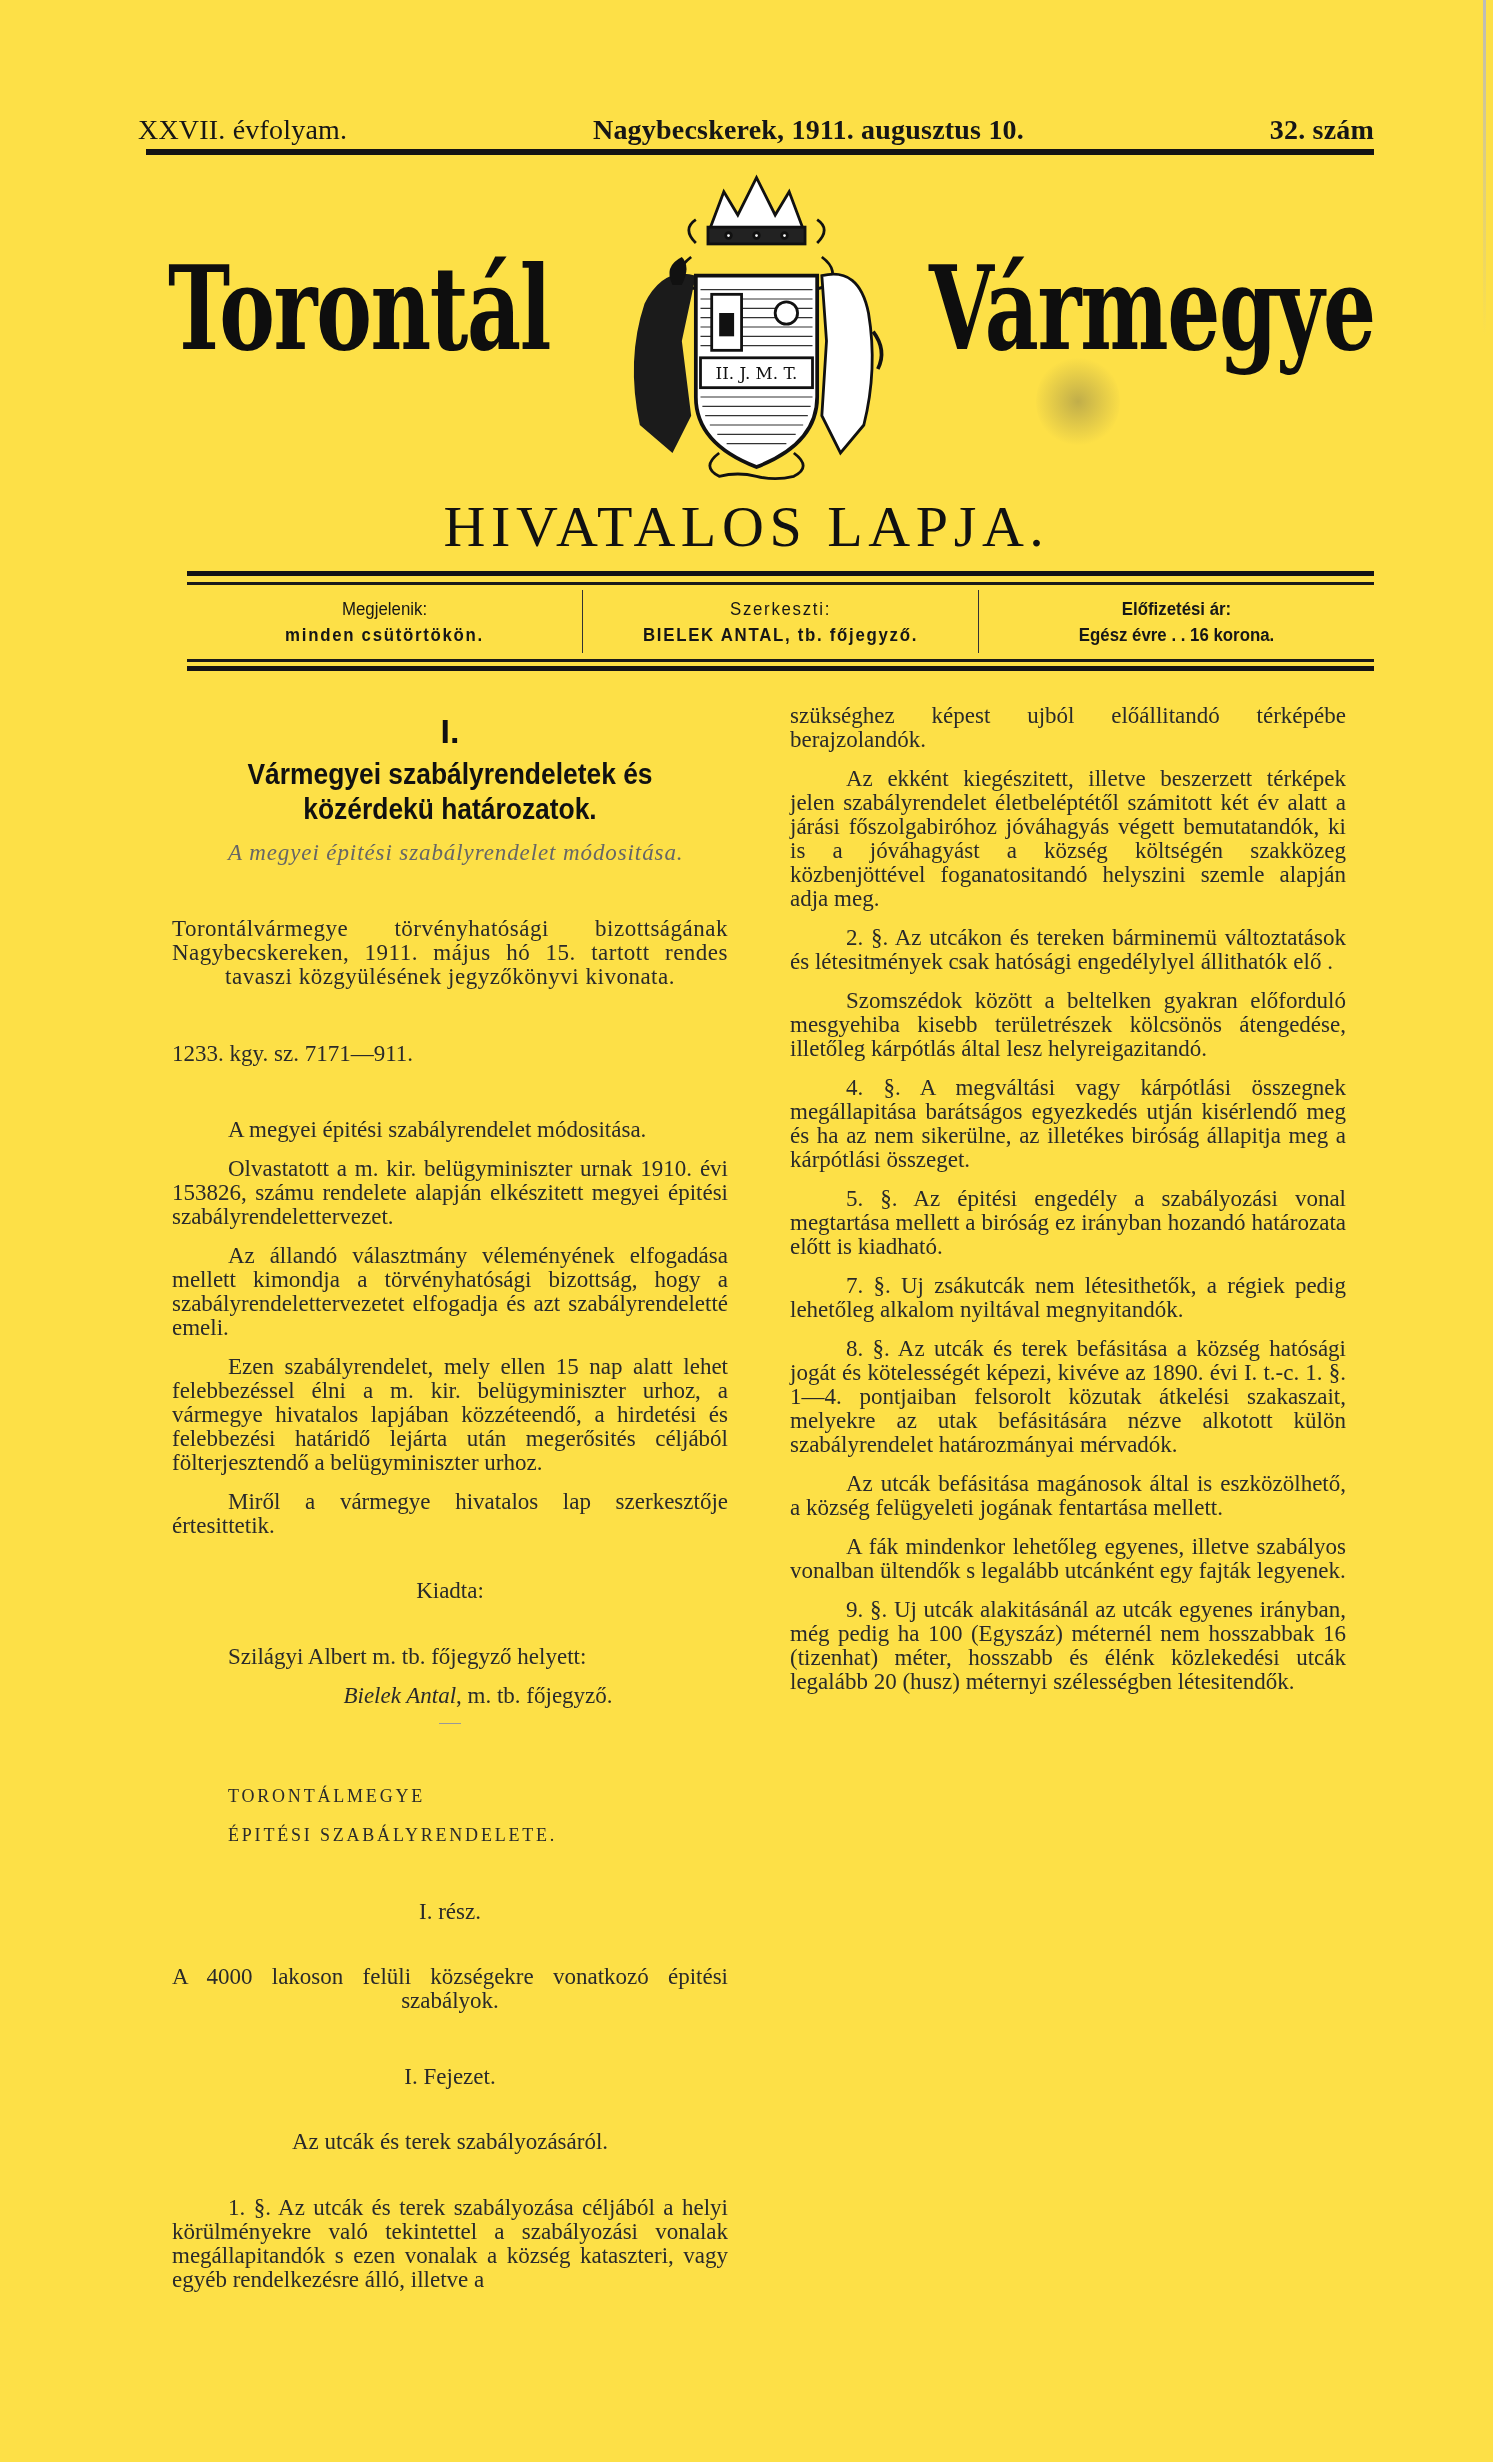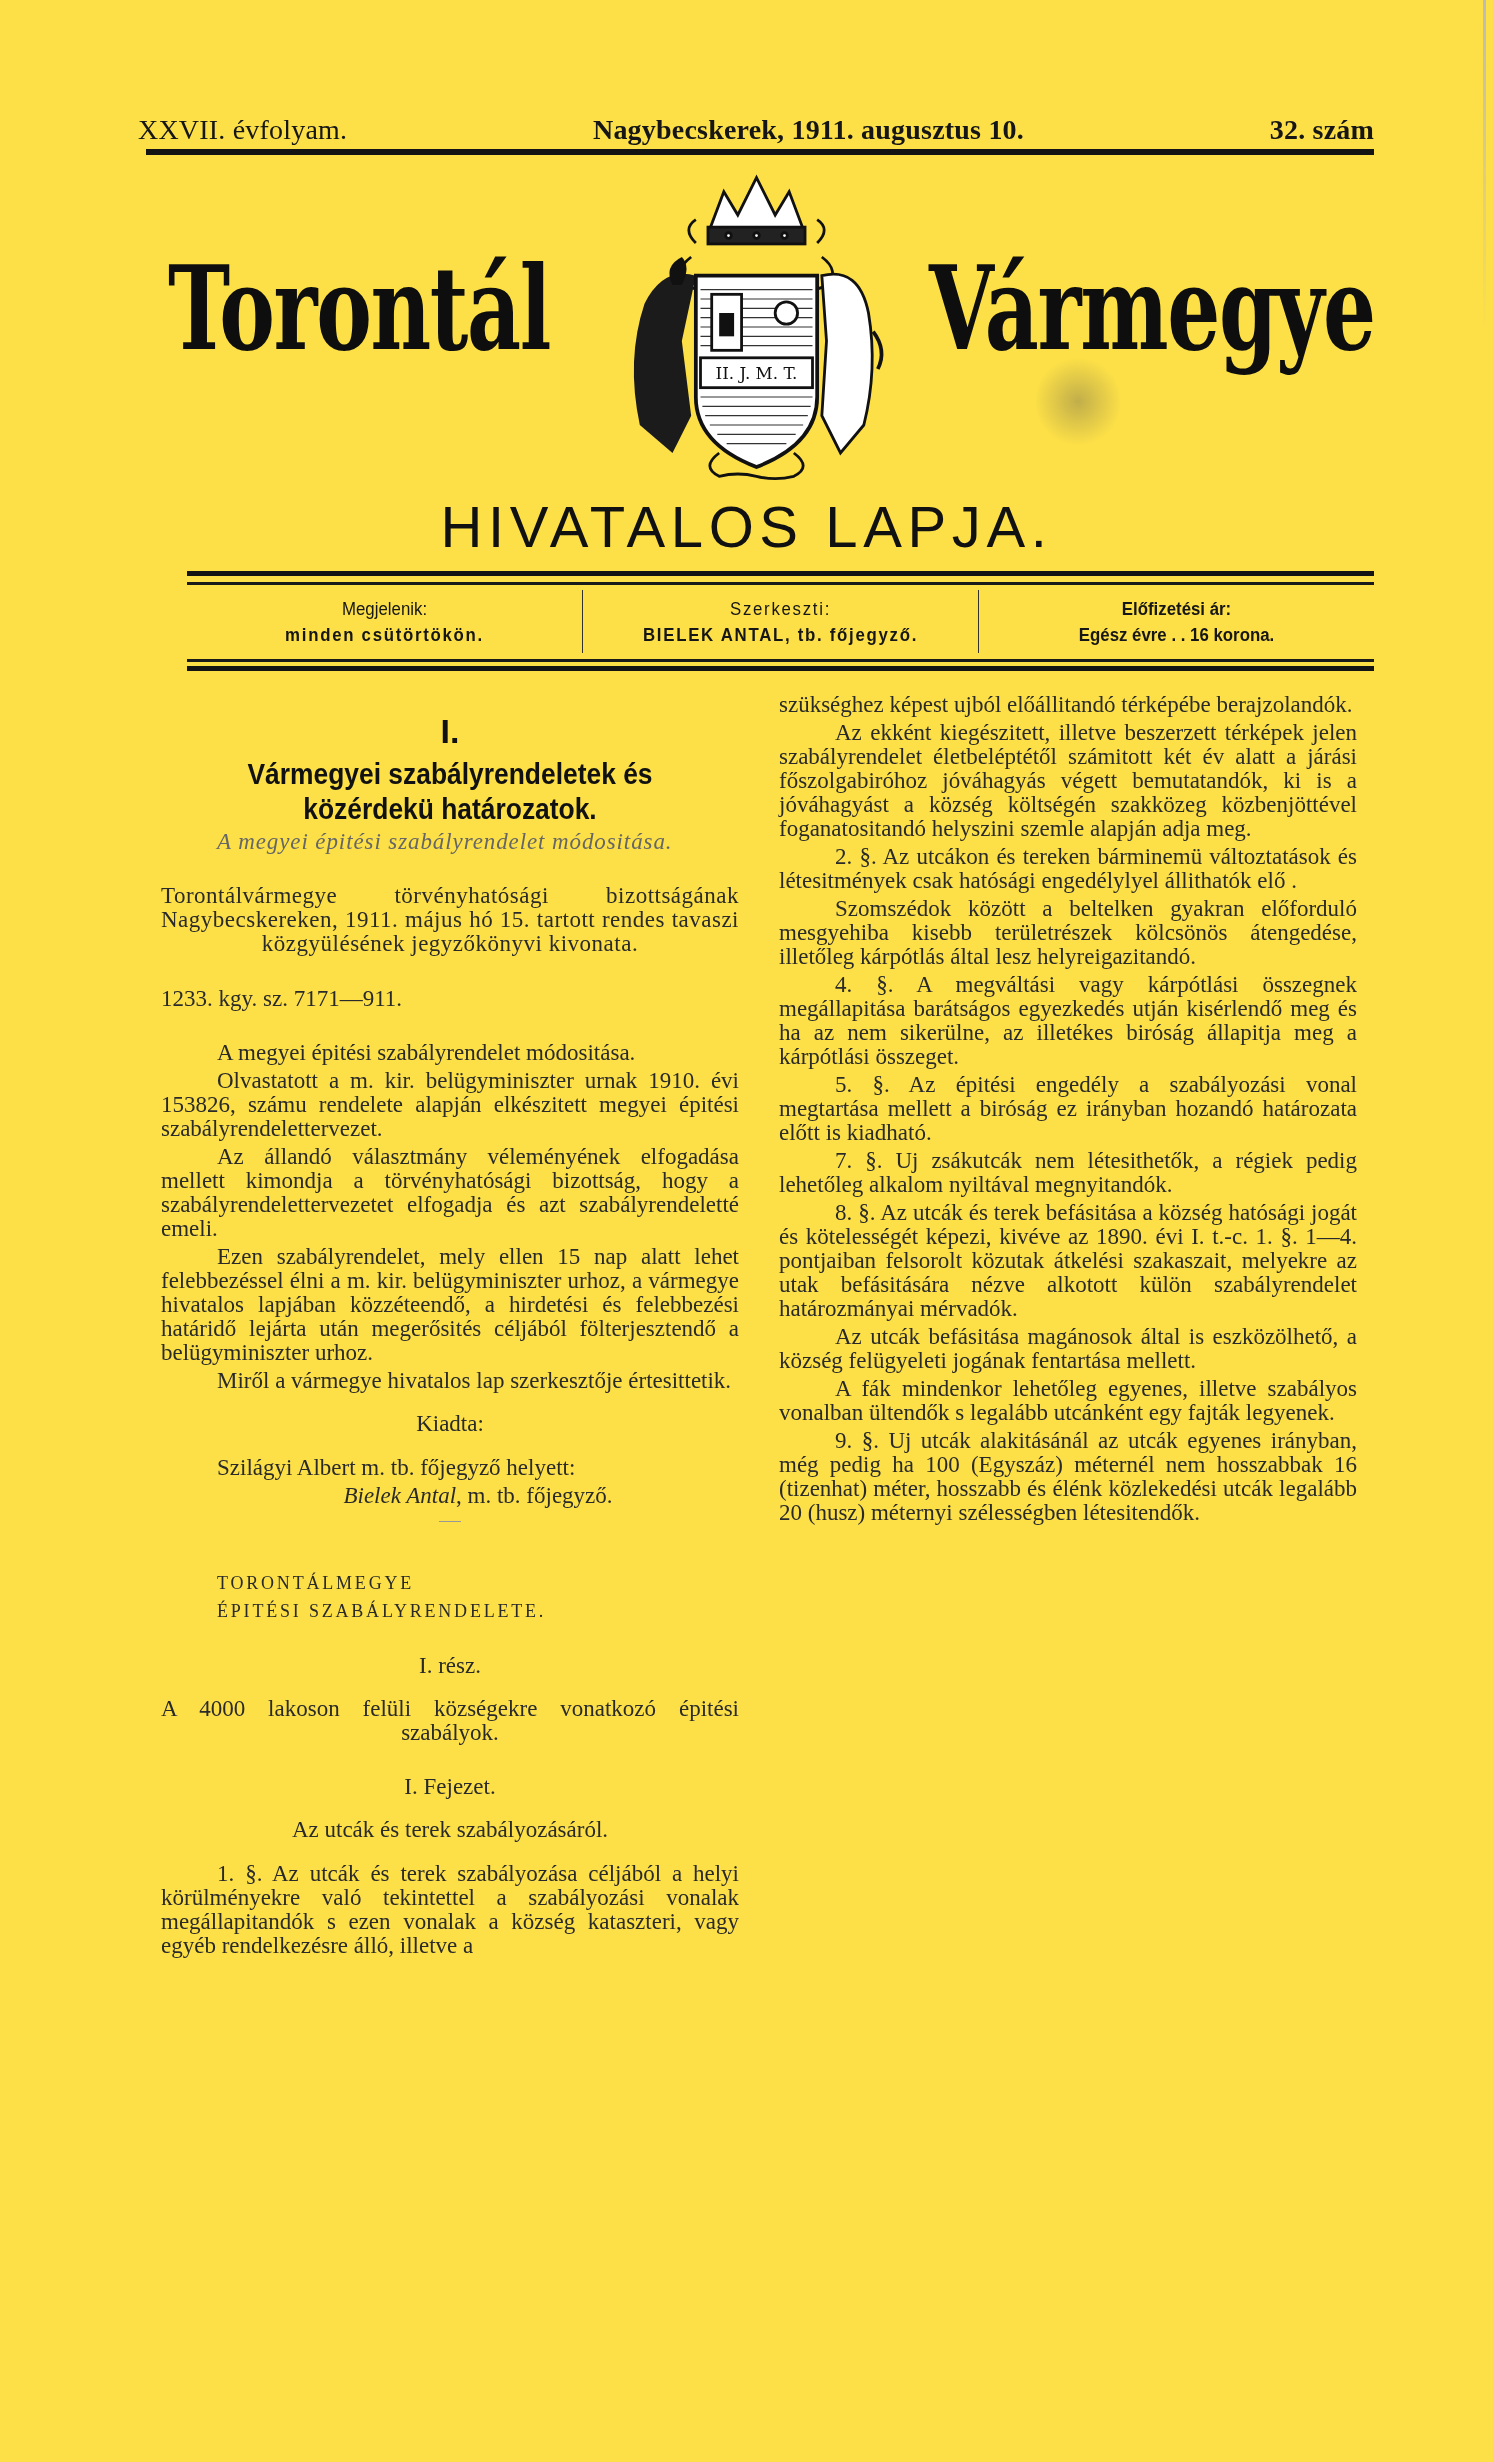--- a/index.html
+++ b/index.html
@@ -11,33 +11,33 @@
   .topline .edition { font-weight: normal; }
   .topline .place { font-weight: bold; }
   .topline .num { font-weight: bold; }
   .rule-thick { position: absolute; left: 146px; width: 1228px; height: 5.6px; background: #141414; }
 
   
   .title-left, .title-right { position: absolute; top: 250px; font-family: "DejaVu Serif", serif; font-weight: bold; font-size: 116px; line-height: 1; letter-spacing: -1.9px; transform: scaleX(0.72); transform-origin: left top; color: #0e0e0e; }
   .title-left { left: 168px; }
   .title-right { left: 929px; }
   .crest { position: absolute; left: 607px; top: 173px; width: 299px; height: 308px; }
-  .subtitle { position: absolute; left: 0; width: 1493px; top: 493px; text-align: center; font-family: Liberation Sans, sans-serif; font-size: 58px; letter-spacing: 5.6px; color: #111; }
+  .subtitle { position: absolute; left: 0; width: 1493px; top: 493px; text-align: center; font-family: Liberation Serif, serif; font-size: 58px; letter-spacing: 5.6px; color: #111; }
 
   .rule-thin { position: absolute; left: 187px; width: 1187px; height: 2.8px; background: #1a1a1a; }
   .info { position: absolute; left: 187px; top: 586px; width: 1187px; height: 71px; display: flex; text-align: right; }
   .info .cell { flex: 1; display: flex; flex-direction: column; align-items: center; justify-content: center; font-family: "Liberation Sans", sans-serif; font-size: 18.7px; line-height: 26px; transform: scaleX(0.9); }
   .info .sep { width: 0.9px; background: #333; margin: 3.7px 0; }
   .info .bold { font-weight: bold; letter-spacing: 1.9px; }
 
   
   .col { position: absolute; top: 719px; font-family: "Liberation Serif", serif; font-size: 23px; line-height: 24px; color: #2a2a2a; }
   .col-left { left: 157px; width: 586px; }
   .col-right { left: 775px; width: 586px; top: 689px; }
-  .col p { margin: 4px; text-align: justify; text-indent: 56px; }
+  .col p { margin: 15px; text-align: justify; text-indent: 56px; }
   .col p.noindent { text-indent: 0; }
   .col .center { text-align: center; text-indent: 0; }
   .sec-num { font-family: "Liberation Sans", sans-serif; font-weight: bold; font-size: 34px; text-align: center; margin-top: 0; color: #111; }
   .sec-title { font-family: "Liberation Sans", sans-serif; font-weight: bold; font-size: 30px; line-height: 35px; text-align: center; margin-top: 13px; color: #111; transform: scaleX(0.88); }
   .italic-head { font-style: italic; text-align: center; margin-top: 47px; color: #666; letter-spacing: 0.9px; }
   .gap { height: 22.4px; }
   .gap-s { height: 11.2px; }
   .caps { letter-spacing: 2.8px; text-align: center; font-size: 18px; }
   .signature { text-align: right; }
   .small-rule { width: 22.4px; height: 1.9px; background: #999; margin: 13px auto 0; }

